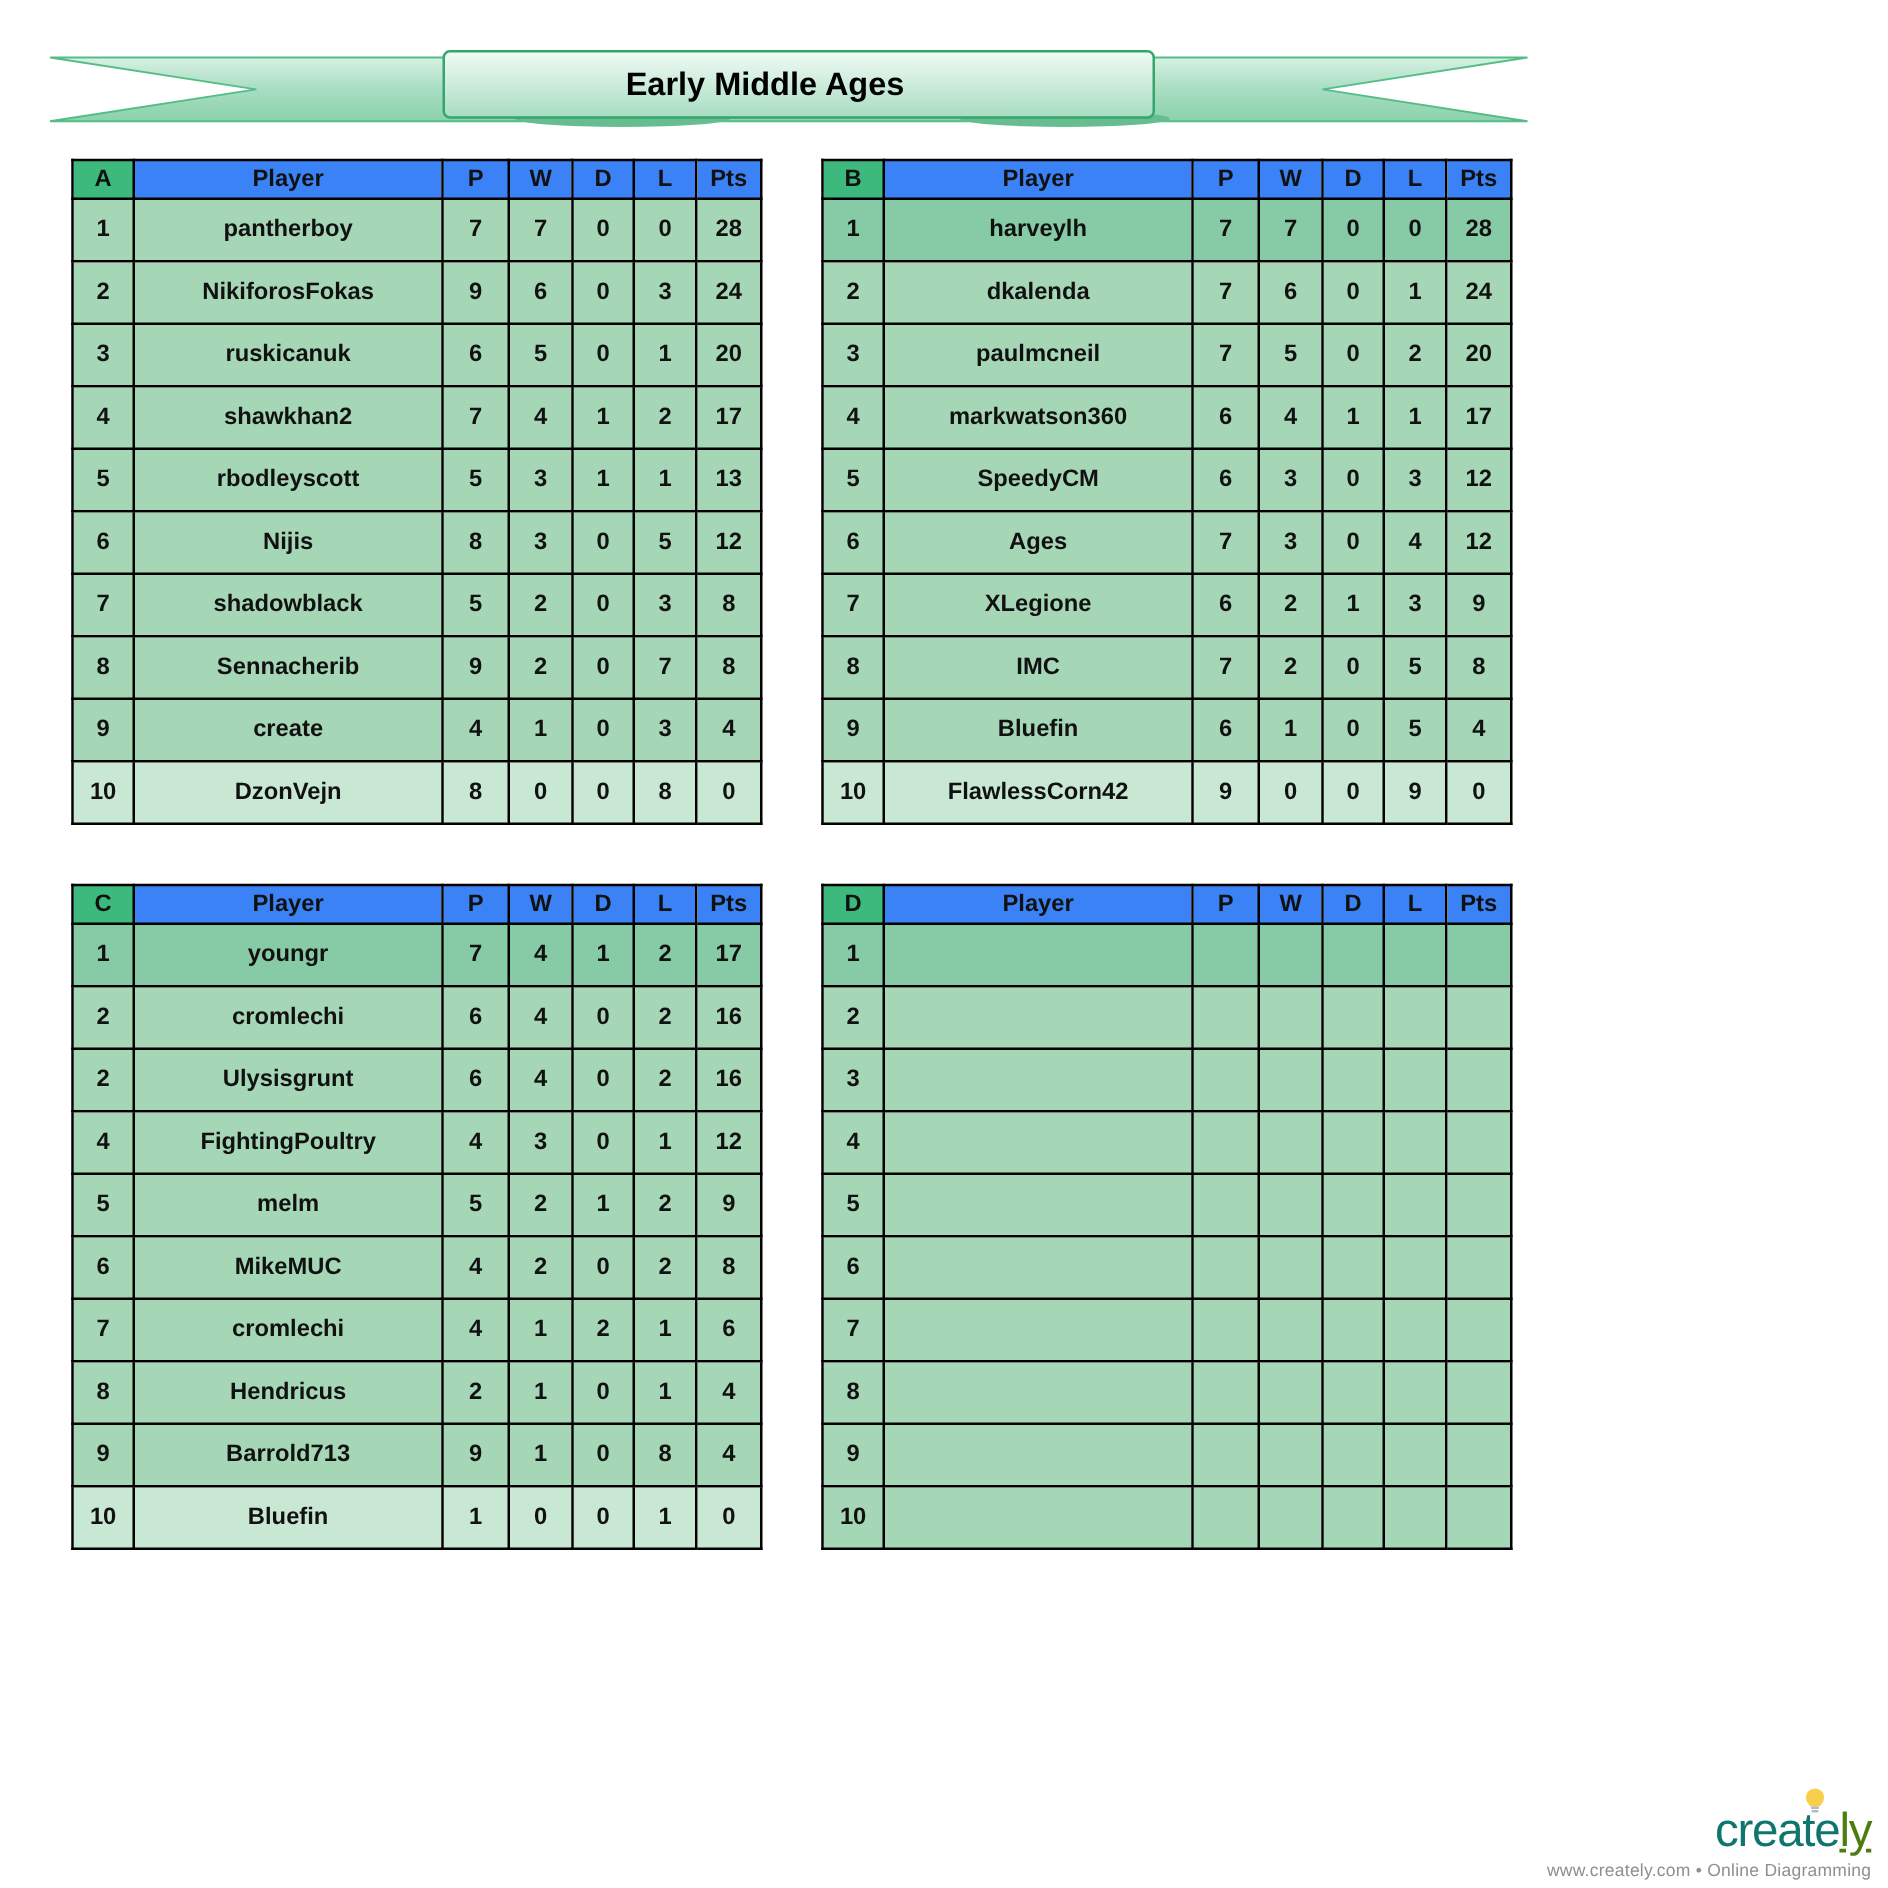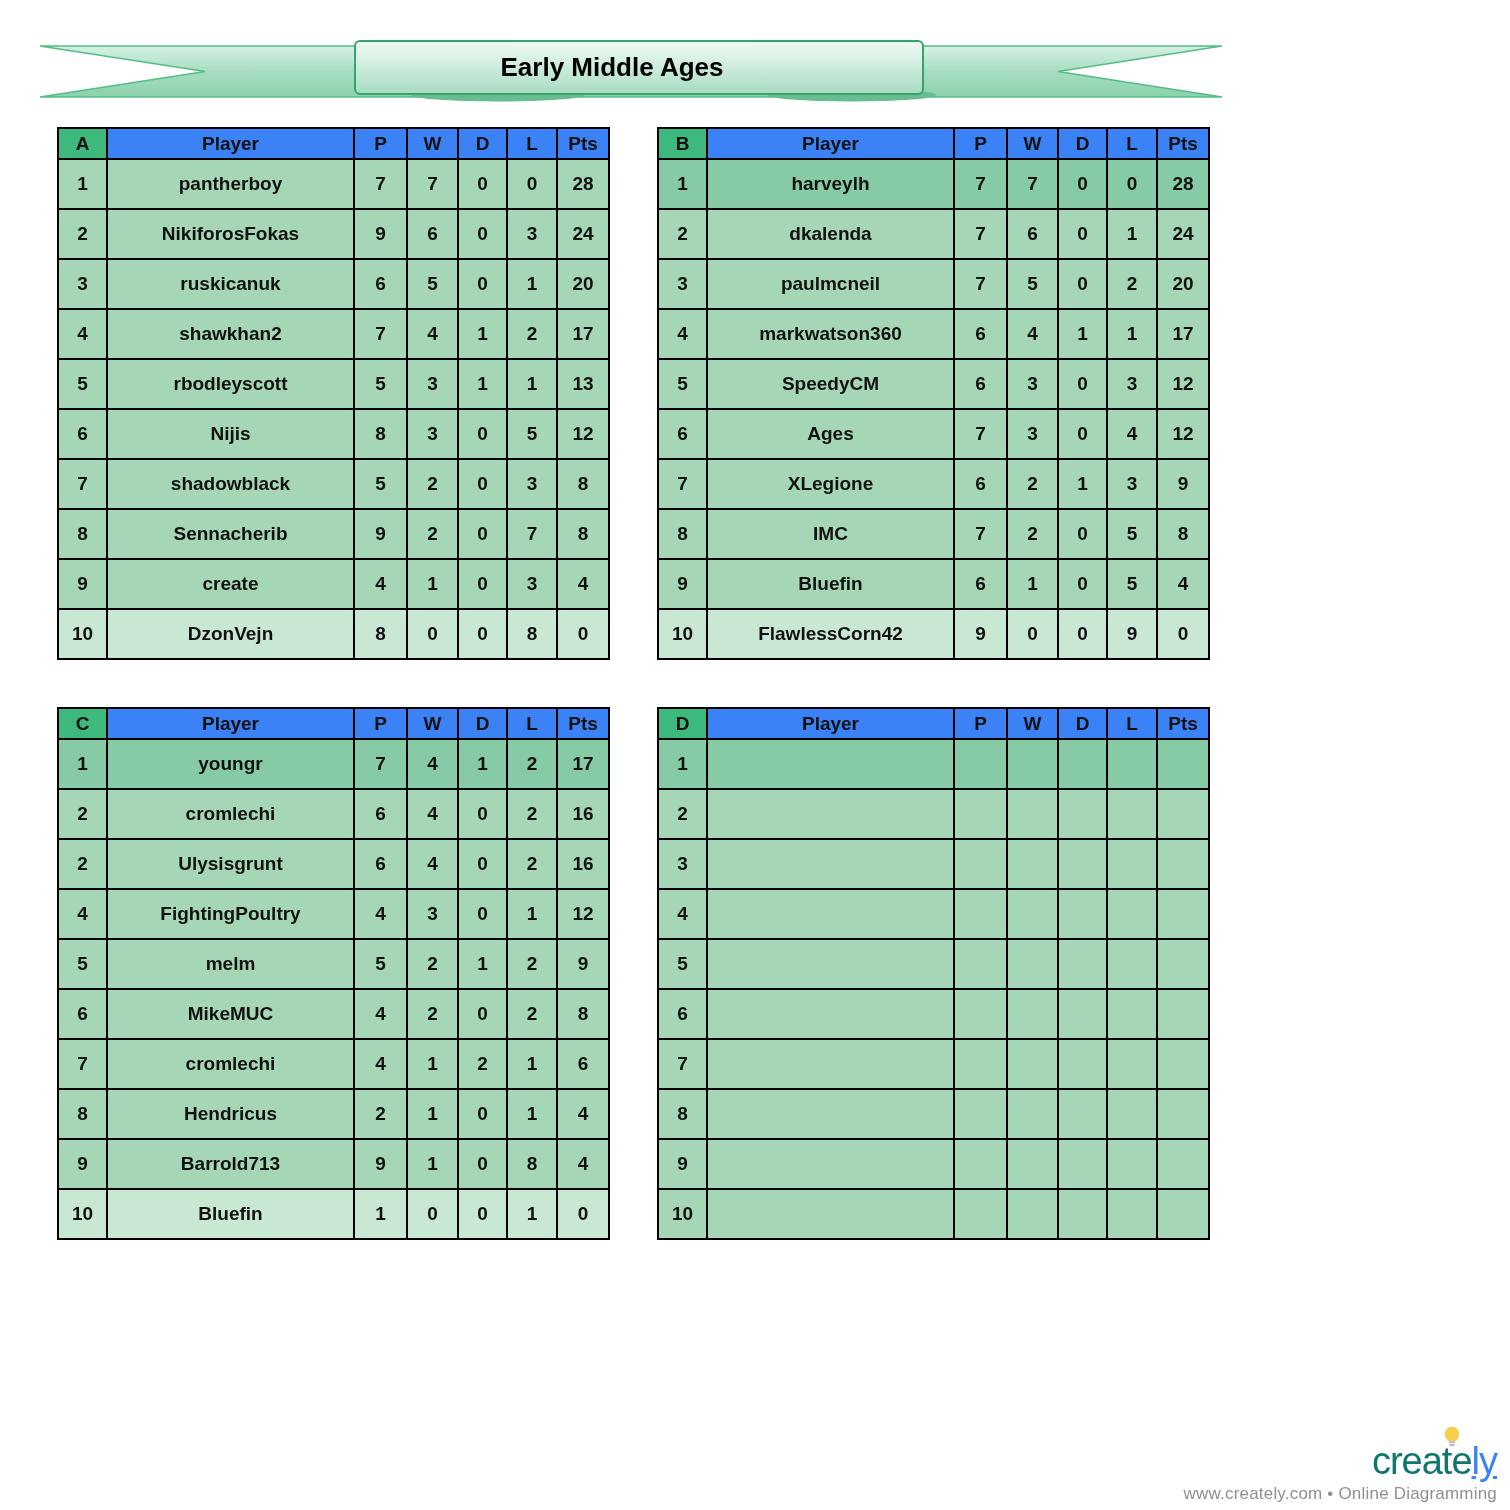--- a/index.html
+++ b/index.html
@@ -39,23 +39,23 @@
   table.standings td { background:#a5d6b6; }
   tr.tone-top    td { background:#86cba6; }
   tr.tone-bottom td { background:#c8e8d3; }
   .sep { border-left-width:4px; }
 
   
   .watermark { position:absolute; right:13px; bottom:6px; text-align:right; }
   .logo { position:relative; display:inline-block; font-size:38px; line-height:1;
           letter-spacing:-1px; font-weight:normal; }
   .logo .blue   { color:#0f766e; }
-  .logo .orange { color:#3b82f6;text-decoration:underline; }
+  .logo .orange { color:#4d7c0f;text-decoration:underline; }
   .bulb { position:absolute; right:35px; top:-16px; }
-  .tagline { font-size:17px; color:#8f8f8f; margin-top:4px; letter-spacing:0.2px; }
+  .tagline { font-size:14px; color:#8f8f8f; margin-top:4px; letter-spacing:0.2px; }
 </style>
 </head>
 <body>
 
 <div class="page">
 
   <svg class="banner-svg" width="1510" height="120" viewBox="0 0 1510 120">
     <defs>
       <linearGradient id="gBand" x1="0" y1="0" x2="0" y2="1">
         <stop offset="0" stop-color="#d6f1e3"></stop>

